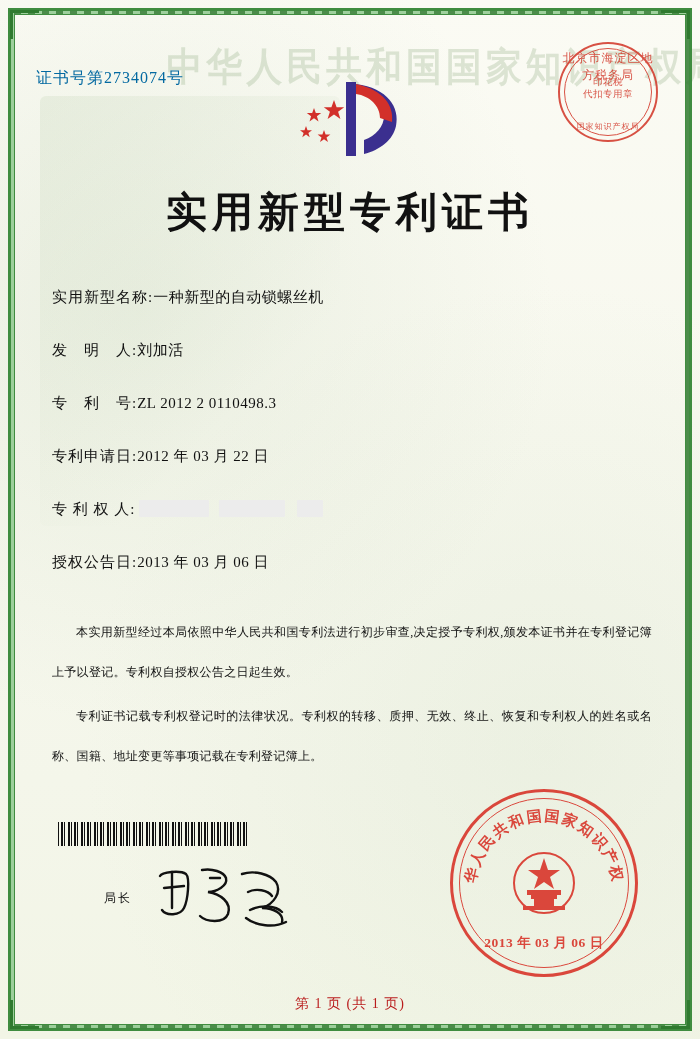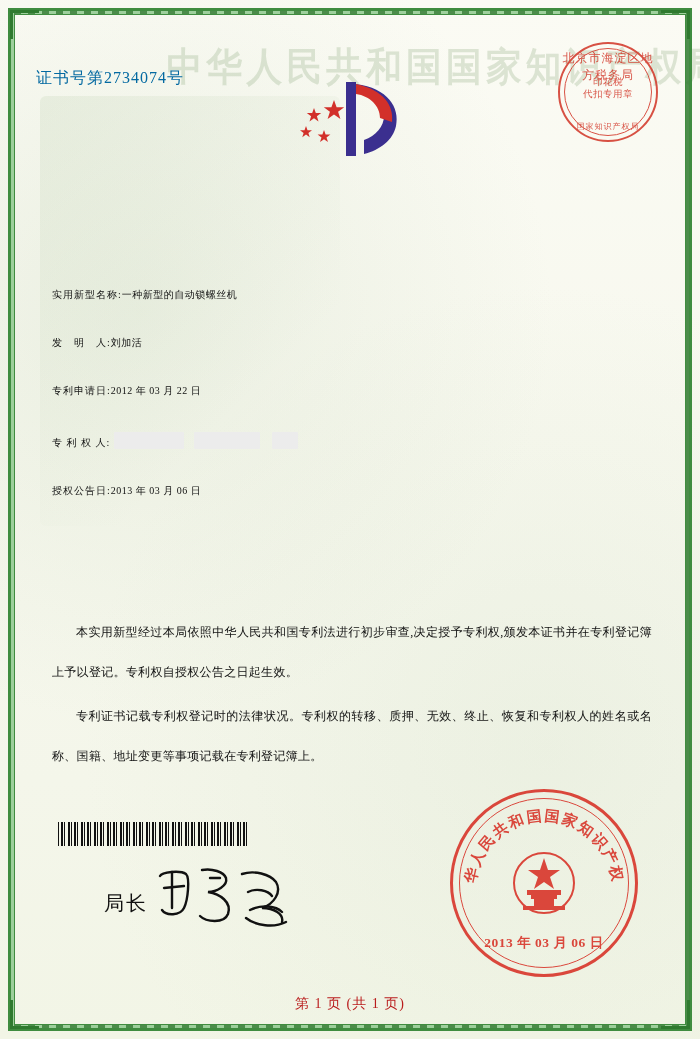--- a/index.html
+++ b/index.html
@@ -162,21 +162,21 @@
   }
 
   
   .fields {
     position: absolute;
     top: 288px;
     left: 52px;
     right: 52px;
   }
   .field {
-    font-size: 10px;
+    font-size: 15px;
     color: #111;
     margin-bottom: 34px;
     letter-spacing: .6px;
     white-space: nowrap;
   }
   .field .label { letter-spacing: 1px; }
   .field .value { letter-spacing: .5px; }
   .redacted {
     display: inline-block;
     vertical-align: -3px;
@@ -214,21 +214,21 @@
       #111 3px 5px, transparent 5px 6px,
       #111 6px 7px, transparent 7px 10px,
       #111 10px 12px, transparent 12px 13px);
   }
 
   
   .sig-label {
     position: absolute;
     left: 104px;
     top: 890px;
-    font-size: 20px;
+    font-size: 12px;
     letter-spacing: 2px;
     color: #111;
   }
   .signature {
     position: absolute;
     left: 150px;
     top: 858px;
     width: 160px;
     height: 74px;
     color: #111;
@@ -328,27 +328,31 @@
   <div class="seal-top">
     <div class="ring"></div>
     <div class="arc-text">北京市海淀区地方税务局</div>
     <div class="mid">
       <div>印花税</div>
       <div>代扣专用章</div>
     </div>
     <div class="bot">国家知识产权局</div>
   </div>
 
+  <div class="title">实用新型专利证书</div>
 
   <div class="fields">
     <div class="field">
       <span class="label">实用新型名称:</span><span class="value">一种新型的自动锁螺丝机</span>
     </div>
     <div class="field">
       <span class="label">发　明　人:</span><span class="value">刘加活</span>
+    </div>
+    <div class="field">
+      <span class="label">专　利　号:</span><span class="value">ZL 2012 2 0110498.3</span>
     </div>
     <div class="field">
       <span class="label">专利申请日:</span><span class="value">2012 年 03 月 22 日</span>
     </div>
     <div class="field">
       <span class="label">专 利 权 人:</span><span class="redacted a"></span><span class="redacted b"></span><span class="redacted c"></span>
     </div>
     <div class="field">
       <span class="label">授权公告日:</span><span class="value">2013 年 03 月 06 日</span>
     </div>

